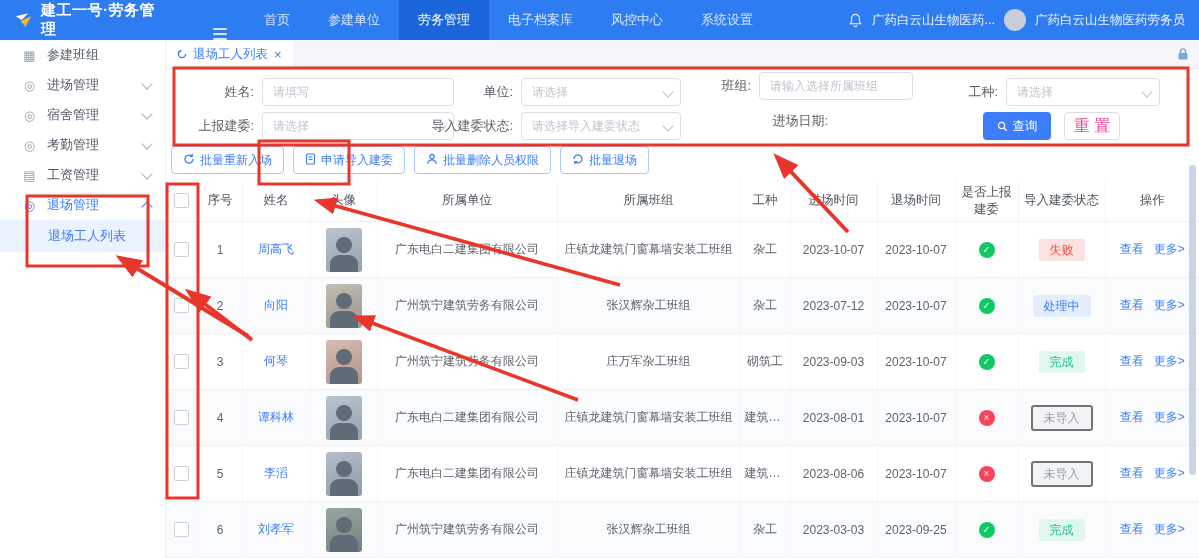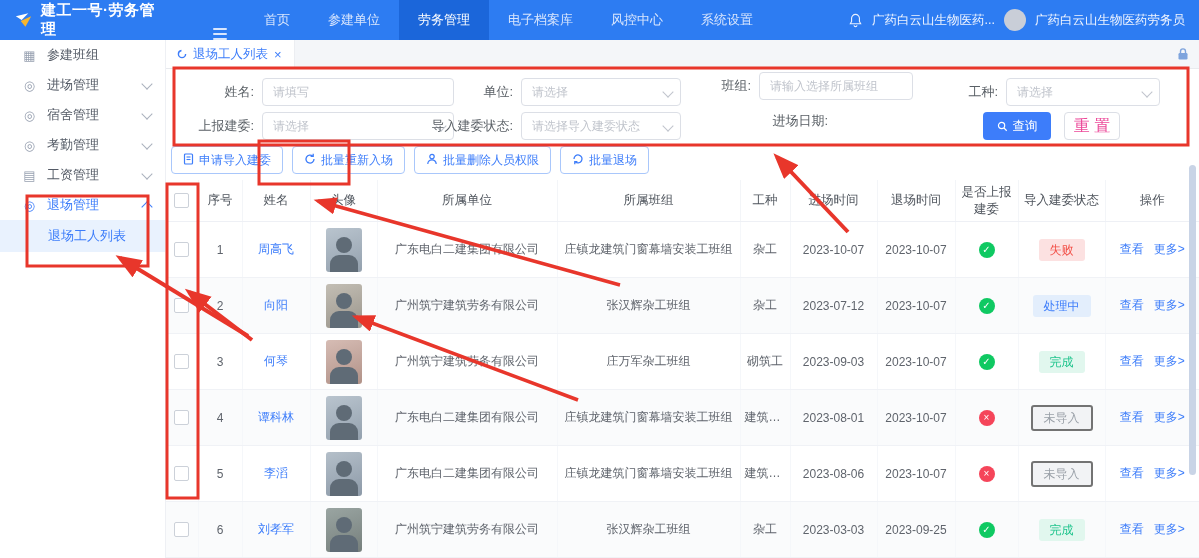--- a/index.html
+++ b/index.html
@@ -199,33 +199,33 @@
             <line x1="7.6" y1="7.6" x2="10.6" y2="10.6" stroke="#fff" stroke-width="1.3"></line>
         </svg>
         <span>查询</span>
       </button>
       <button class="btn-plain" style="width:56px;">重 置</button>
     </div>
   </div>
 
   <div class="toolbar" id="toolbar">
       <button class="tbtn">
+        <span><svg width="12" height="12" viewBox="0 0 12 12">
+            <path d="M10 6 a4 4 0 1 1 -1.2-2.8" fill="none" stroke="#3d7dfa" stroke-width="1.3"></path>
+            <path d="M9.2 0.8 v2.6 h-2.6" fill="none" stroke="#3d7dfa" stroke-width="1.3"></path>
+          </svg></span>
+        <span>批量重新入场</span>
+      </button>
+      <button class="tbtn">
         <span><svg width="11" height="12" viewBox="0 0 11 12">
             <rect x="1.5" y="1" width="8" height="10" rx="1" fill="none" stroke="#3d7dfa" stroke-width="1.2"></rect>
             <line x1="3.5" y1="4" x2="7.5" y2="4" stroke="#3d7dfa" stroke-width="1.1"></line>
             <line x1="3.5" y1="6.5" x2="7.5" y2="6.5" stroke="#3d7dfa" stroke-width="1.1"></line>
           </svg></span>
         <span>申请导入建委</span>
-      </button>
-      <button class="tbtn">
-        <span><svg width="12" height="12" viewBox="0 0 12 12">
-            <path d="M10 6 a4 4 0 1 1 -1.2-2.8" fill="none" stroke="#3d7dfa" stroke-width="1.3"></path>
-            <path d="M9.2 0.8 v2.6 h-2.6" fill="none" stroke="#3d7dfa" stroke-width="1.3"></path>
-          </svg></span>
-        <span>批量重新入场</span>
       </button>
       <button class="tbtn">
         <span><svg width="12" height="12" viewBox="0 0 12 12">
             <circle cx="6" cy="3.6" r="2.2" fill="none" stroke="#3d7dfa" stroke-width="1.2"></circle>
             <path d="M1.8 11 a4.2 4.2 0 0 1 8.4 0" fill="none" stroke="#3d7dfa" stroke-width="1.2"></path>
           </svg></span>
         <span>批量删除人员权限</span>
       </button>
       <button class="tbtn">
         <span><svg width="12" height="12" viewBox="0 0 12 12">

